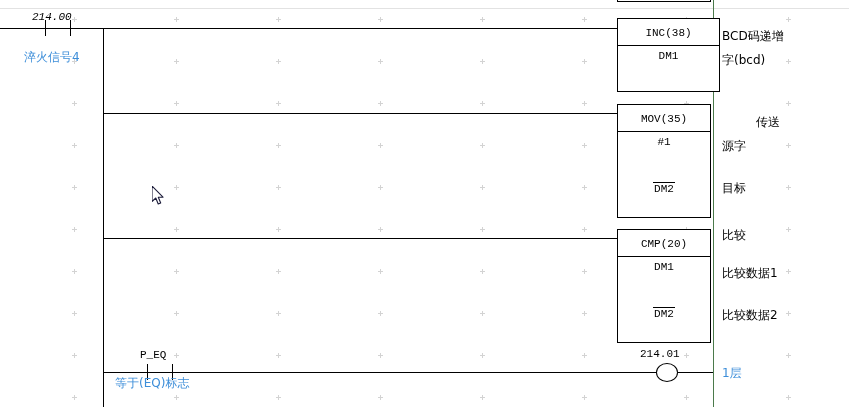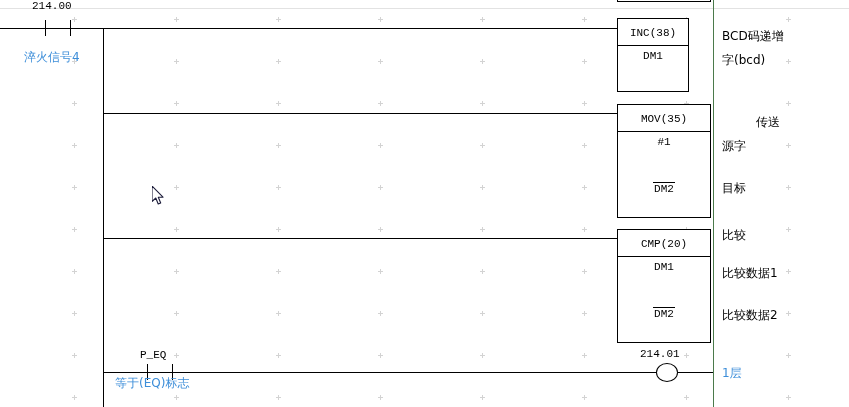--- a/index.html
+++ b/index.html
@@ -245,24 +245,24 @@
   <div class="vline" style="left:103px; top:28px; width:1px; height:379px;"></div>
 
   <div class="greenrail" style="left:713px; top:0px; height:407px;"></div>
 
   <div class="hline" style="left:0px; top:28px; width:617px;"></div>
 
   <div class="contact" style="left:45px; top:20px; width:26px; height:16px;">
     <div class="bar" style="left:0px;"></div>
     <div class="bar" style="left:25px;"></div>
   </div>
-  <div class="addr" style="left:32px; top:0;">214.00</div>
+  <div class="addr" style="left:32px; top:11px;font-style:italic;">214.00</div>
   <div class="cmt" style="left:24px; top:31px;margin-top:18px;">淬火信号4</div>
 
-  <div class="fbox" style="left:617px; top:18px; width:72px; height:74px;">
+  <div class="fbox" style="left:617px; top:18px; width:103px; height:74px;">
     <div class="fbox-hdr" style="top:8px;">INC(38)</div>
     <div class="fbox-div" style="top:26px;"></div>
     <div class="fbox-op" style="top:31px;">DM1</div>
   </div>
   <div class="opdesc" style="left:722px; top:28px;text-align:right;">BCD码递增</div>
   <div class="opdesc" style="left:722px; top:52px;">字(bcd)</div>
 
   <div class="hline" style="left:103px; top:113px; width:514px;"></div>
 
   <div class="fbox" style="left:617px; top:104px; width:94px; height:114px;">

